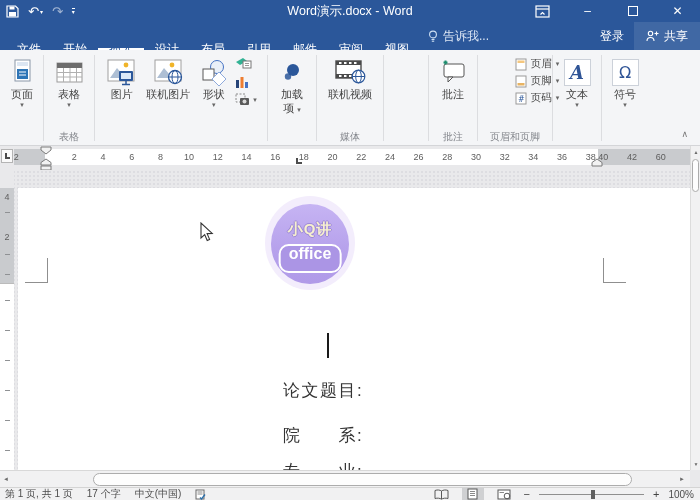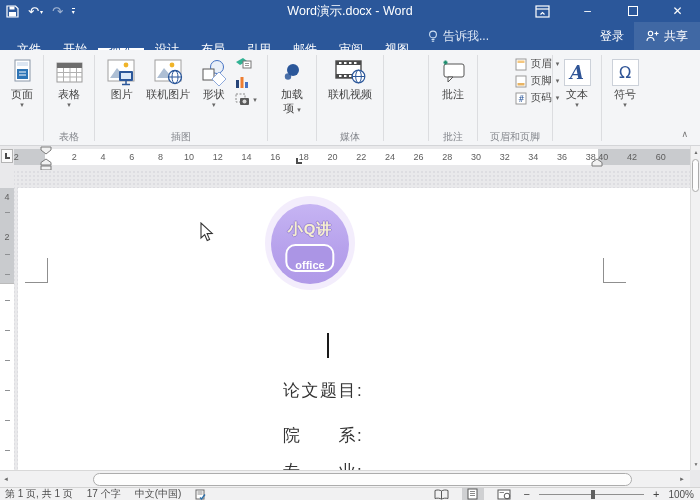--- a/index.html
+++ b/index.html
@@ -74,22 +74,22 @@
   .vr-tick { position:absolute; left:5px; width:5px; height:1px; background:#8f9194; }
   .page { position:absolute; left:18px; top:18px; width:672px; height:282px; background:#fff; overflow:hidden; }
   .corner { position:absolute; width:23px; height:25px; }
   .corner.tl { left:7px; top:70px; border-right:1px solid #8f8f8f; border-bottom:1px solid #8f8f8f; }
   .corner.tr { left:585px; top:70px; border-left:1px solid #8f8f8f; border-bottom:1px solid #8f8f8f; }
   .wm-halo { position:absolute; left:247px; top:8px; width:90px; height:94px; border-radius:50%; background:#f3edfc; }
   .wm-circle { position:absolute; left:253px; top:16px; width:78px; height:80px; border-radius:50%;
                background:linear-gradient(180deg,#c6b4f3 0%,#b7a2ec 55%,#b09ae8 100%); }
   .wm-title { position:absolute; left:0; right:0; top:16px; text-align:center; font-size:15px; font-weight:bold; color:#f7f0cf;
               text-shadow:-1px 0 #9d89d6, 1px 0 #9d89d6, 0 -1px #9d89d6, 0 1px #9d89d6; letter-spacing:1px; }
-  .wm-pill { position:absolute; left:50%; transform:translateX(-50%); top:40px; padding:12px 8px; height:17px; line-height:15px;
-             border:2px solid #fff; border-radius:10px; background:#ab95e5; color:#fff; font-weight:bold; font-size:11px; }
+  .wm-pill { position:absolute; left:50%; transform:translateX(-50%); top:40px; padding:0 8px; height:29px; line-height:15px;
+             border:2px solid #fff; border-radius:10px; background:#ab95e5; color:#fff; font-weight:bold; font-size:16px; }
   .caret { position:absolute; left:309px; top:145px; width:1.5px; height:25px; background:#1a1a1a; }
   .docline { position:absolute; left:265px; font-size:17px; color:#333; letter-spacing:1.5px; white-space:pre; }
   .mousecursor { position:absolute; left:200px; top:52px; }
 
   
   .hscroll { position:absolute; left:0; top:470px; width:690px; height:17px; background:#f1f1f2; border-top:1px solid #d8d8d8; }
   .hs-arrow { position:absolute; top:0; width:12px; height:16px; display:flex; align-items:center; justify-content:center; font-size:6px; color:#6a6a6a; }
   .hs-left { left:0; } .hs-right { right:2px; }
   .hs-thumb { position:absolute; left:93px; top:1.5px; width:539px; height:13px; background:#fdfdfd; border:1px solid #acacac; border-radius:7px; }
   .vscroll { position:absolute; left:690px; top:146px; width:10px; height:324px; background:#f1f1f2; border-left:1px solid #dcdcdc; }
@@ -325,21 +325,20 @@
           <span class="sbtn">
             <svg width="16" height="13" viewBox="0 0 16 13">
               <rect x="1" y="1" width="9" height="8" fill="none" stroke="#8a8a8a" stroke-dasharray="2 1.5"></rect>
               <rect x="5" y="5" width="9" height="7" rx="1" fill="#5a5a5a"></rect>
               <circle cx="9.5" cy="8.5" r="2" fill="#d9d9d9"></circle>
             </svg>
             <span class="drop">▾</span>
           </span>
         </div>
       </div>
-      <div class="glabel">插图</div>
     </div>
 
     <div class="rdiv"></div>
 
     <div class="rgroup" style="width:46px">
       <div class="rbody">
         <div class="btn-lg">
           <span class="bicon">
             <svg width="23" height="23" viewBox="0 0 23 23">
               <circle cx="12" cy="9" r="6" fill="#2b579a"></circle>

